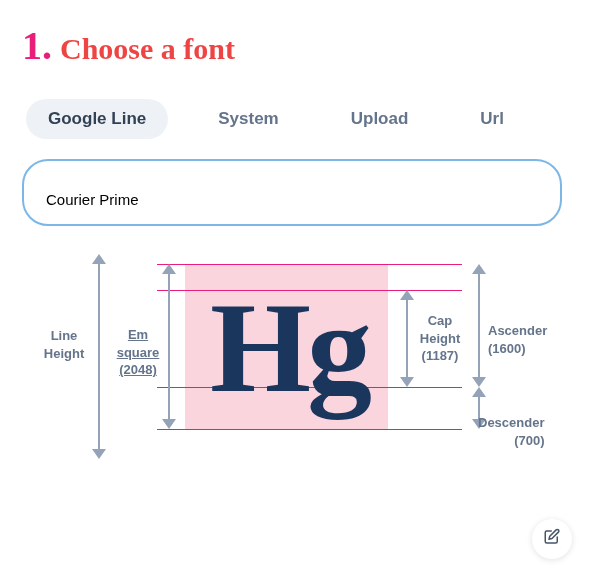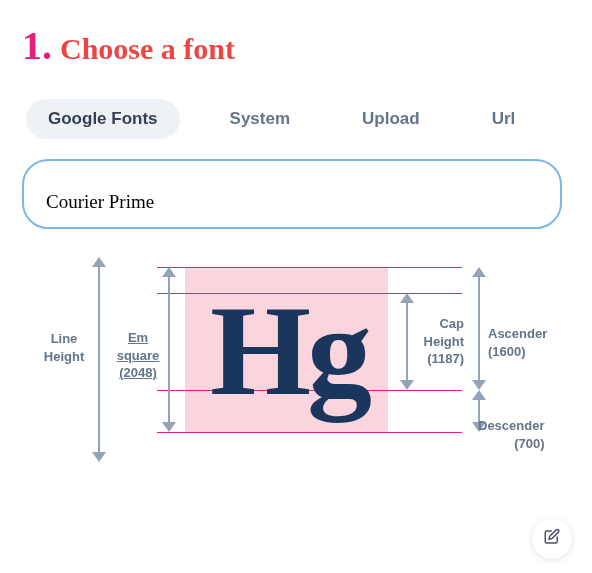--- a/index.html
+++ b/index.html
@@ -52,23 +52,23 @@
     border: 2px solid #7db7e8;
     border-radius: 26px;
     padding: 14px 22px;
     font-size: 19px;
     color: #111;
     width: 540px;
   }
   .search-input {
     border: none;
     outline: none;
-    font-size: 19px;
+    font-size: 15px;
     width: 100%;
-    font-family: Liberation Serif, serif;
+    font-family: Liberation Sans, sans-serif;
     margin-top: 16px;
   }
   .diagram {
     position: relative;
     width: 540px;
     height: 250px;
     margin-top: 28px;
   }
   .arrow-col { position: absolute; }
   .arrow-v {
@@ -129,21 +129,21 @@
 </style>
 </head>
 <body>
 
 <div class="heading">
   <span class="step-num">1.</span>
   <span class="step-title">Choose a font</span>
 </div>
 
 <div class="tabs">
-  <div class="tab active">Google Fonts</div>
+  <div class="tab active">Google Line</div>
   <div class="tab">System</div>
   <div class="tab">Upload</div>
   <div class="tab">Url</div>
 </div>
 
 <div class="search-wrap">
   <input class="search-input" value="Courier Prime" style="">
 </div>
 
 <div class="diagram">
@@ -180,21 +180,21 @@
     <div>(2048)</div>
   </div>
 
   <div class="arrow-col" style="left:378px; top:36px; height:97px;">
     <div class="arrow-v" style="height:97px;">
       <div class="head-up"></div>
         <div class="shaft"></div>
         <div class="head-down"></div>
     </div>
   </div>
-  <div class="lbl" style="position:absolute; left:394px; top:58px; width:48px; text-align:right;">
+  <div class="lbl" style="position:absolute; left:394px; top:58px; width:48px; text-align:center;">
     <div style="white-space:pre-line;">Cap
 Height</div>
     <div>(1187)</div>
   </div>
 
   <div class="arrow-col" style="left:450px; top:10px; height:123px;">
     <div class="arrow-v" style="height:123px;">
       <div class="head-up"></div>
         <div class="shaft"></div>
         <div class="head-down"></div>

